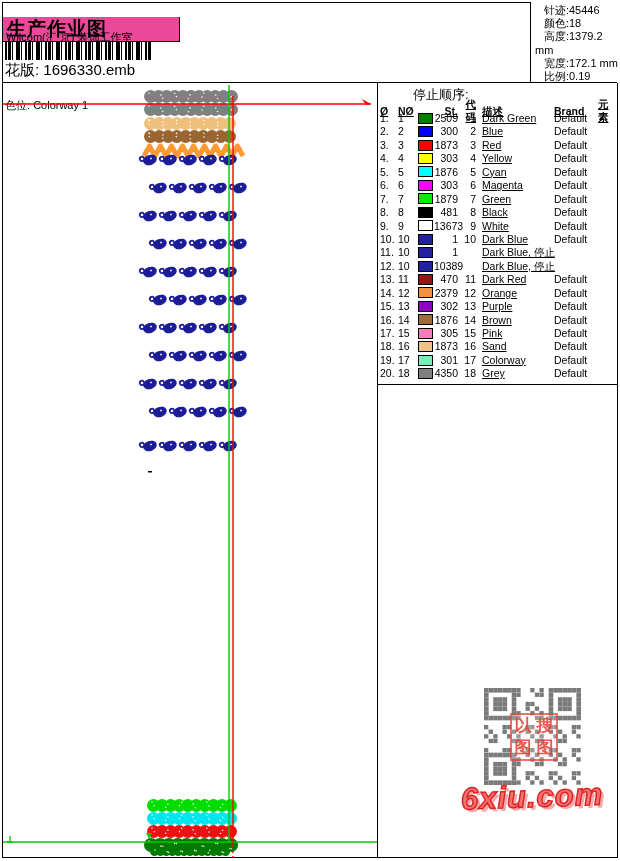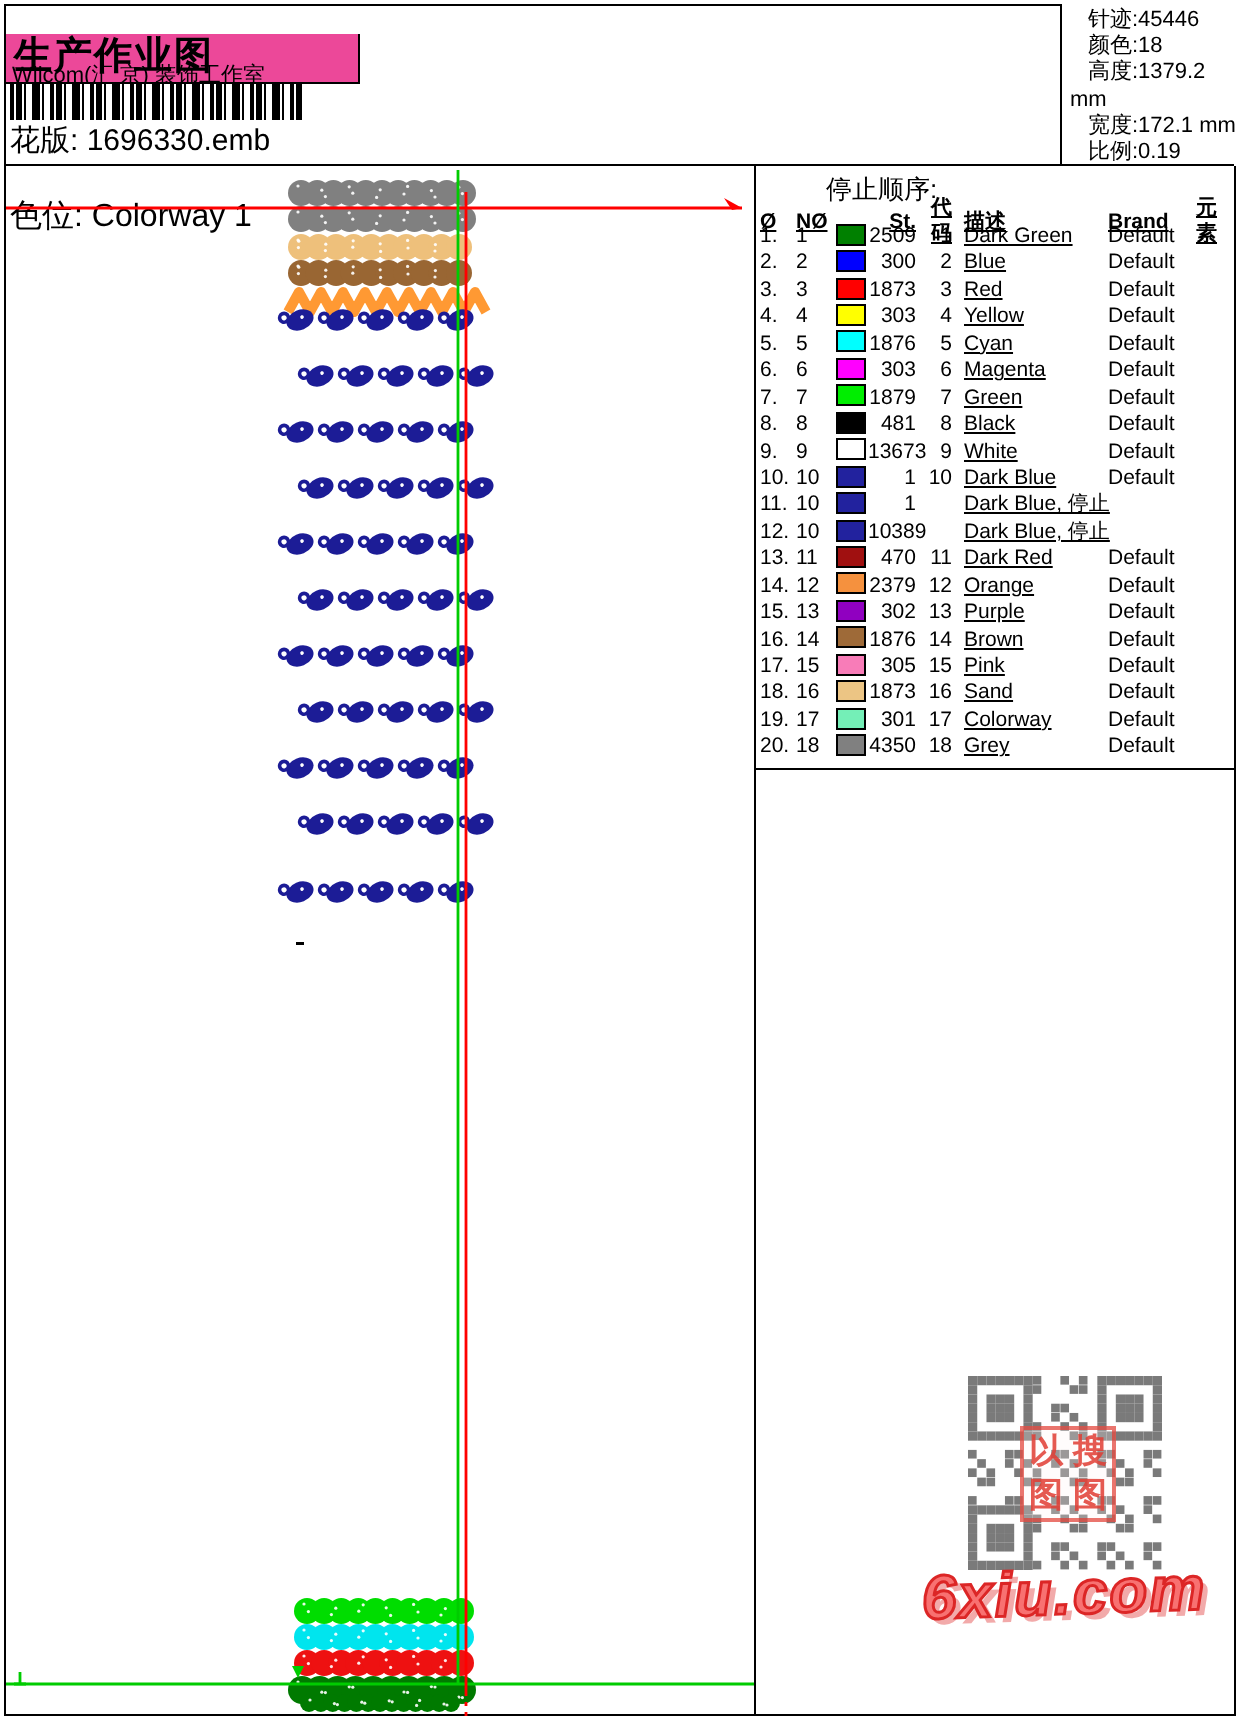--- a/index.html
+++ b/index.html
@@ -6,21 +6,21 @@
   body{width:620px;height:861px;position:relative;background:#fff;
        font-family:"Liberation Sans",sans-serif;color:#000;overflow:hidden;}
   .abs{position:absolute;}
   .frame{left:2px;top:2px;width:614px;height:854px;border:1px solid #000;pointer-events:none;}
   .title-box{left:3px;top:17px;width:172px;height:24px;border-right:1px solid #000;border-bottom:1px solid #000;
              font-weight:bold;font-size:19px;line-height:24px;padding-left:4px;letter-spacing:1px;background:#ec4899;}
   .studio{left:6px;top:30px;font-size:11px;}
   .barcode{left:5px;top:42px;width:147px;height:18px;
            background:repeating-linear-gradient(90deg,#000 0 2px,#fff 2px 3px,#000 3px 6px,#fff 6px 7px,#000 7px 8px,#fff 8px 11px,#000 11px 15px,#fff 15px 16px,#000 16px 17px,#fff 17px 20px);}
   .meta1{left:5px;top:61px;font-size:15px;}
-  .meta2{left:5px;top:74px;font-size:16px;margin-top:24px;}
+  .meta2{left:5px;top:74px;font-size:11px;margin-top:24px;}
   .stats{left:530px;top:2px;width:87px;height:79px;border-left:1px solid #000;padding:2px 0 0 4px;
          font-size:11px;line-height:13.2px;background:#fff;}
   .stat-label{display:inline-block;min-width:34px;text-align:right;}
   .hdiv{left:3px;top:82px;width:614px;height:1px;background:#000;}
   .vdiv{left:377px;top:83px;width:1px;height:774px;background:#000;}
   .tbl-border{left:378px;top:384px;width:239px;height:1px;background:#000;}
   #design-svg{left:0;top:0;pointer-events:none;}
   .stop-title{left:381px;top:86px;font-size:13px;margin-left:32px;}
   .thead-box{left:378px;top:98px;width:240px;}
   .rows-box{left:378px;top:112px;width:240px;}

